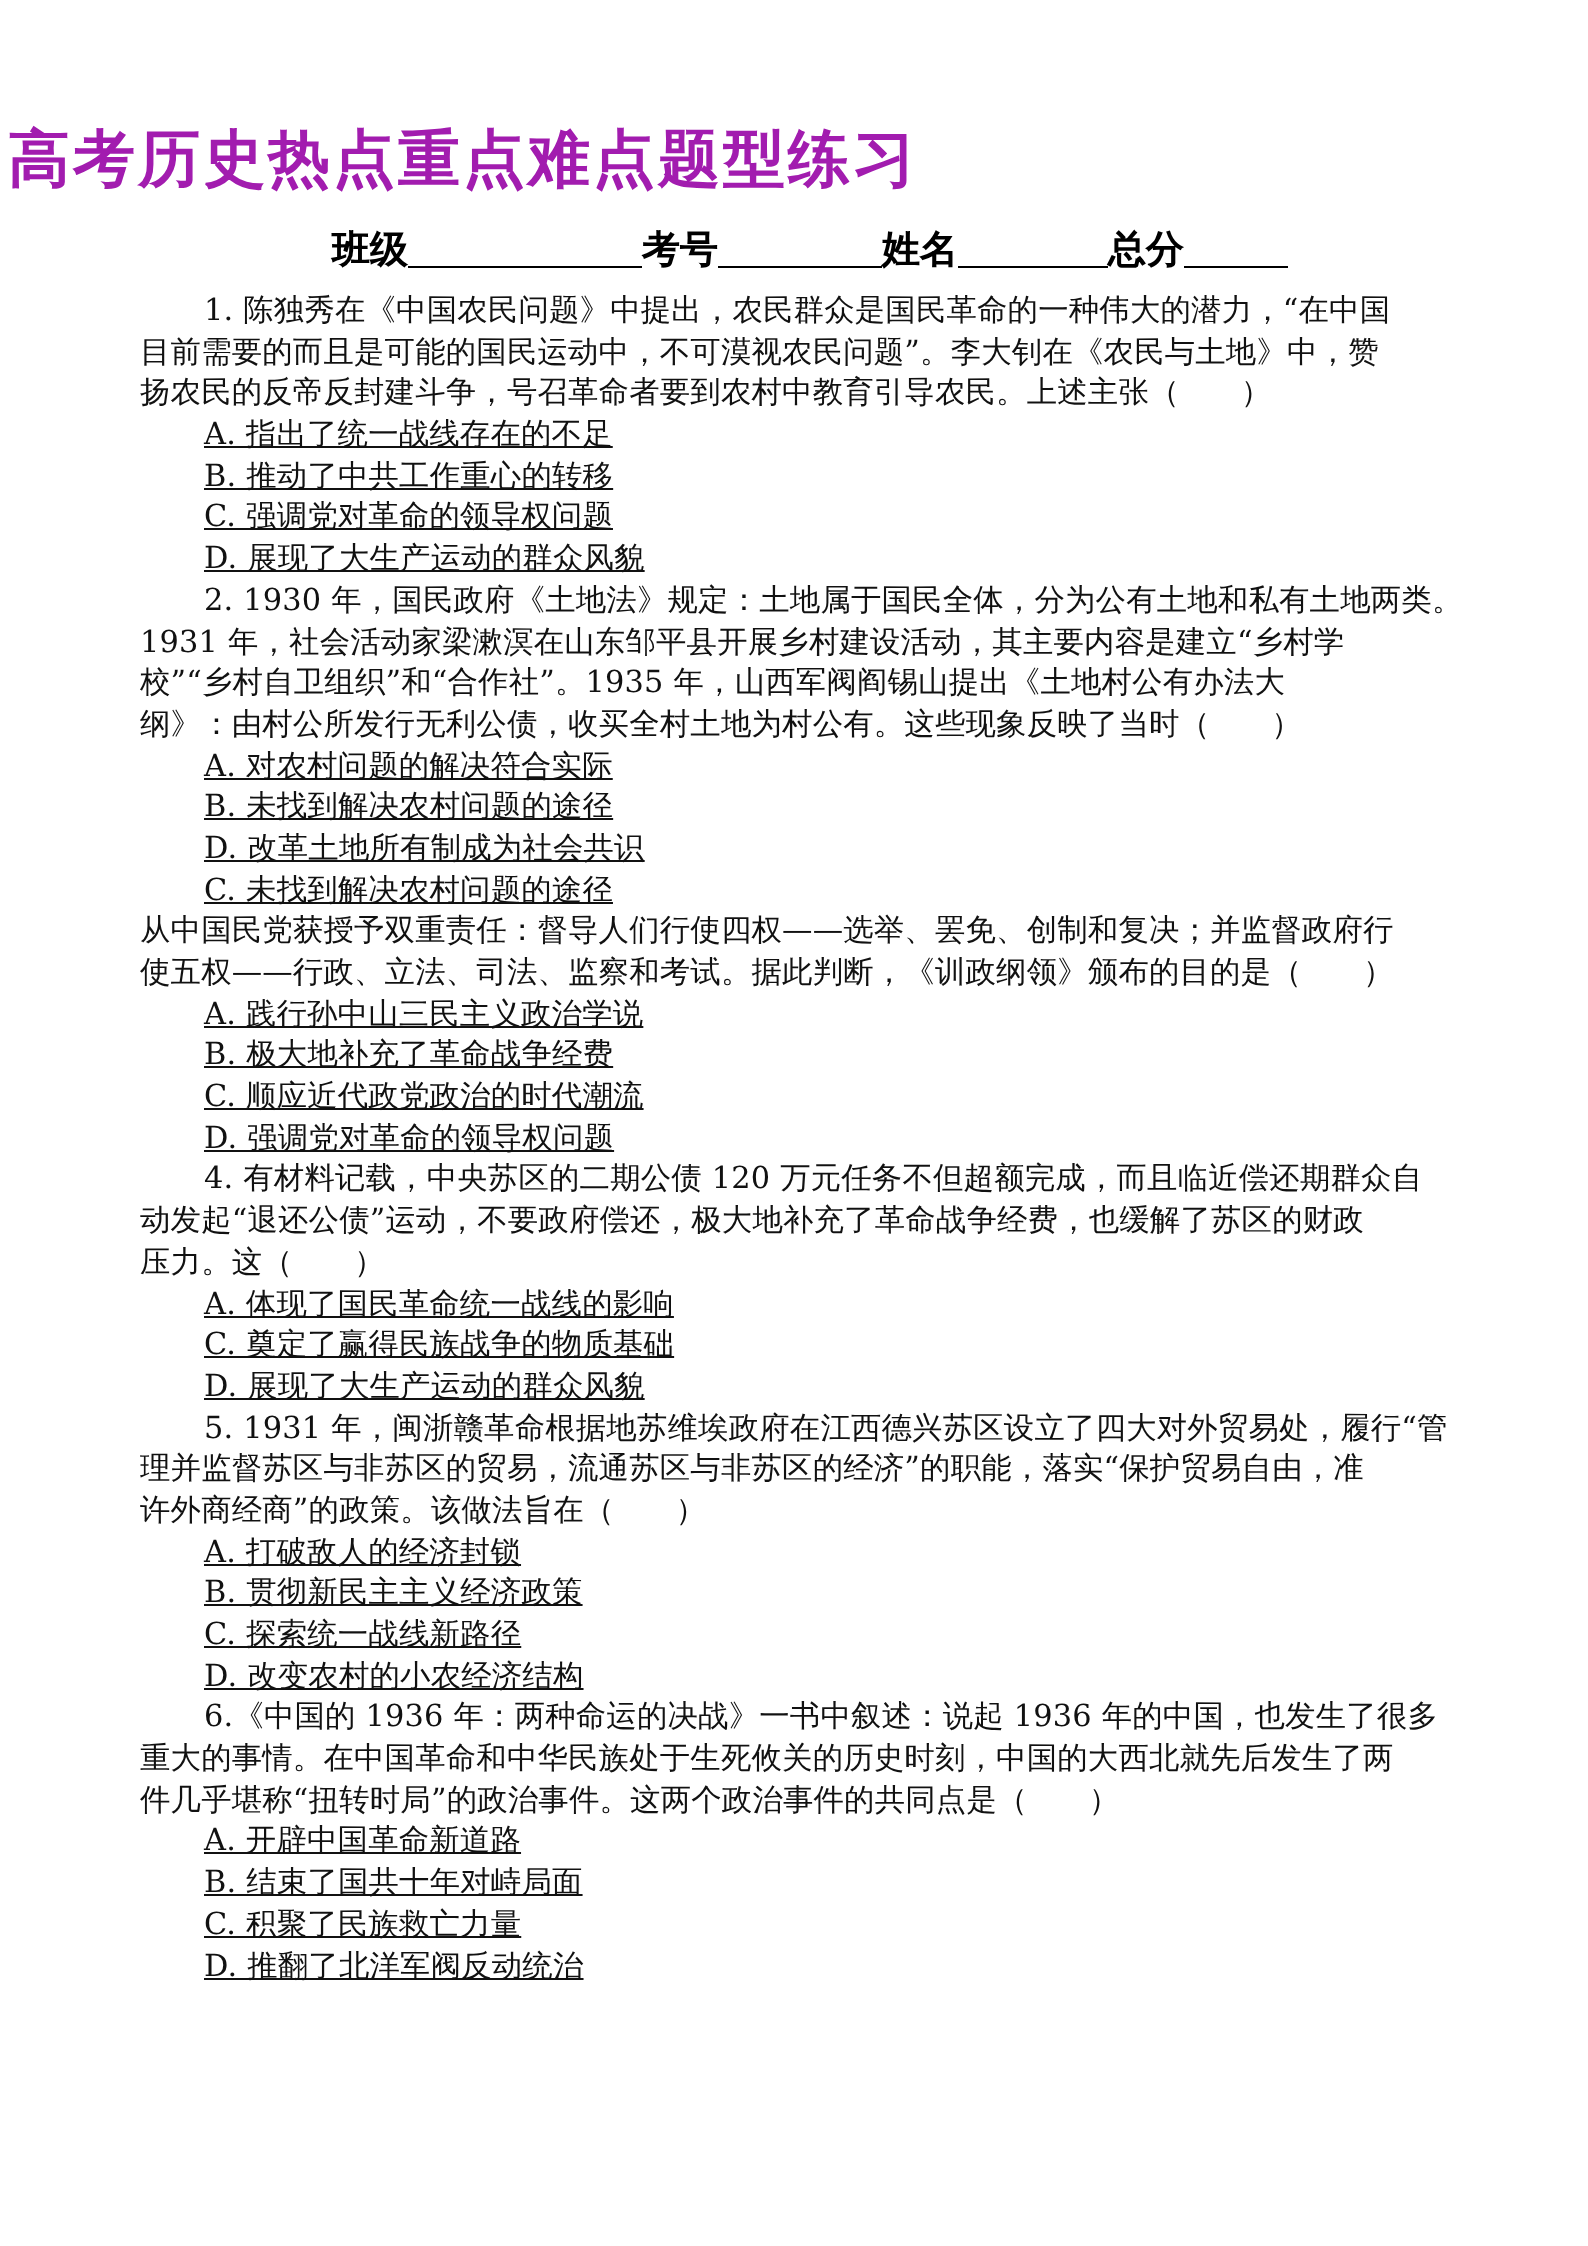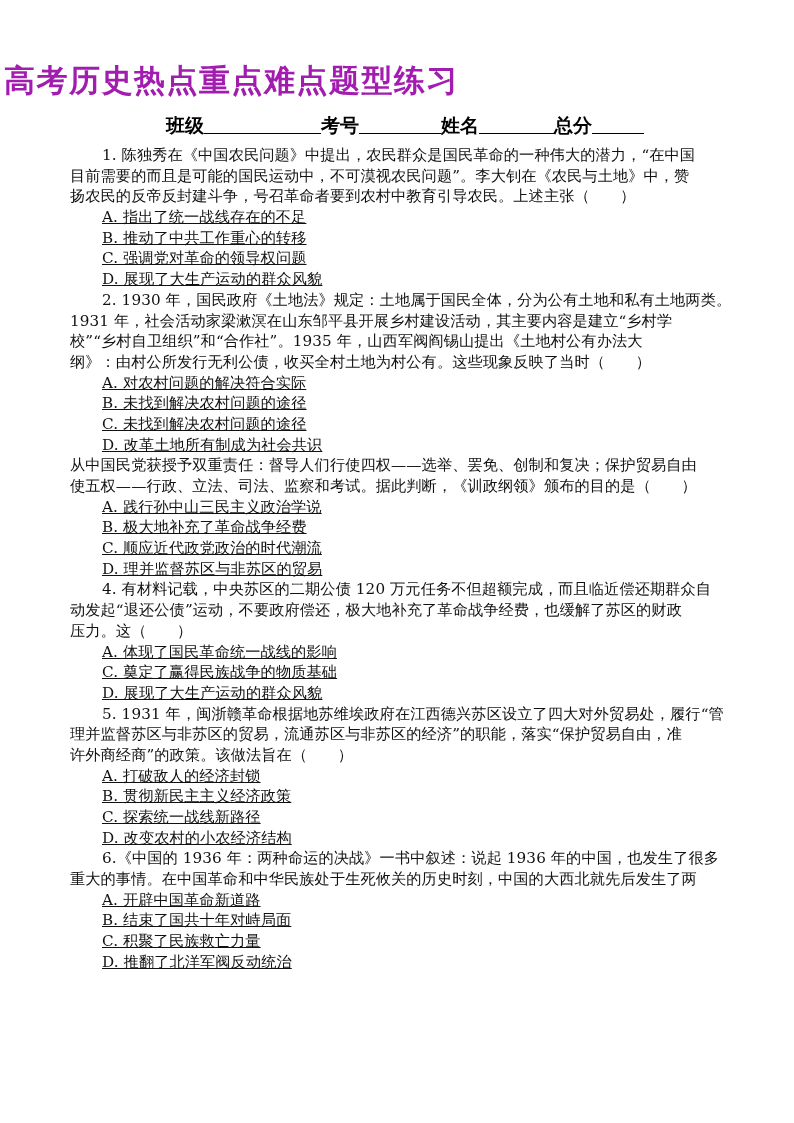--- a/index.html
+++ b/index.html
@@ -46,31 +46,31 @@
     <div class="line opt">D. 展现了大生产运动的群众风貌</div>
   </div>
 
   <div>
     <div class="line indent">2. 1930 年，国民政府《土地法》规定：土地属于国民全体，分为公有土地和私有土地两类。</div>
     <div class="line">1931 年，社会活动家梁漱溟在山东邹平县开展乡村建设活动，其主要内容是建立“乡村学</div>
     <div class="line">校”“乡村自卫组织”和“合作社”。1935 年，山西军阀阎锡山提出《土地村公有办法大</div>
     <div class="line">纲》：由村公所发行无利公债，收买全村土地为村公有。这些现象反映了当时（　　）</div>
     <div class="line opt">A. 对农村问题的解决符合实际</div>
     <div class="line opt">B. 未找到解决农村问题的途径</div>
+    <div class="line opt">D. 改革土地所有制成为社会共识</div>
     <div class="line opt">C. 未找到解决农村问题的途径</div>
-    <div class="line opt">D. 改革土地所有制成为社会共识</div>
   </div>
 
   <div>
-    <div class="line">从中国民党获授予双重责任：督导人们行使四权——选举、罢免、创制和复决；保护贸易自由</div>
+    <div class="line">从中国民党获授予双重责任：督导人们行使四权——选举、罢免、创制和复决；并监督政府行</div>
     <div class="line">使五权——行政、立法、司法、监察和考试。据此判断，《训政纲领》颁布的目的是（　　）</div>
     <div class="line opt">A. 践行孙中山三民主义政治学说</div>
     <div class="line opt">B. 极大地补充了革命战争经费</div>
     <div class="line opt">C. 顺应近代政党政治的时代潮流</div>
-    <div class="line opt">D. 理并监督苏区与非苏区的贸易</div>
+    <div class="line opt">D. 强调党对革命的领导权问题</div>
   </div>
 
   <div>
     <div class="line indent">4. 有材料记载，中央苏区的二期公债 120 万元任务不但超额完成，而且临近偿还期群众自</div>
     <div class="line">动发起“退还公债”运动，不要政府偿还，极大地补充了革命战争经费，也缓解了苏区的财政</div>
     <div class="line">压力。这（　　）</div>
     <div class="line opt">A. 体现了国民革命统一战线的影响</div>
     <div class="line opt">C. 奠定了赢得民族战争的物质基础</div>
     <div class="line opt">D. 展现了大生产运动的群众风貌</div>
   </div>
@@ -81,19 +81,20 @@
     <div class="line">许外商经商”的政策。该做法旨在（　　）</div>
     <div class="line opt">A. 打破敌人的经济封锁</div>
     <div class="line opt">B. 贯彻新民主主义经济政策</div>
     <div class="line opt">C. 探索统一战线新路径</div>
     <div class="line opt">D. 改变农村的小农经济结构</div>
   </div>
 
   <div>
     <div class="line indent">6.《中国的 1936 年：两种命运的决战》一书中叙述：说起 1936 年的中国，也发生了很多</div>
     <div class="line">重大的事情。在中国革命和中华民族处于生死攸关的历史时刻，中国的大西北就先后发生了两</div>
+    <div class="line">件几乎堪称“扭转时局”的政治事件。这两个政治事件的共同点是（　　）</div>
     <div class="line opt">A. 开辟中国革命新道路</div>
     <div class="line opt">B. 结束了国共十年对峙局面</div>
     <div class="line opt">C. 积聚了民族救亡力量</div>
     <div class="line opt">D. 推翻了北洋军阀反动统治</div>
   </div>
 
 </div>
 
 </body></html>

